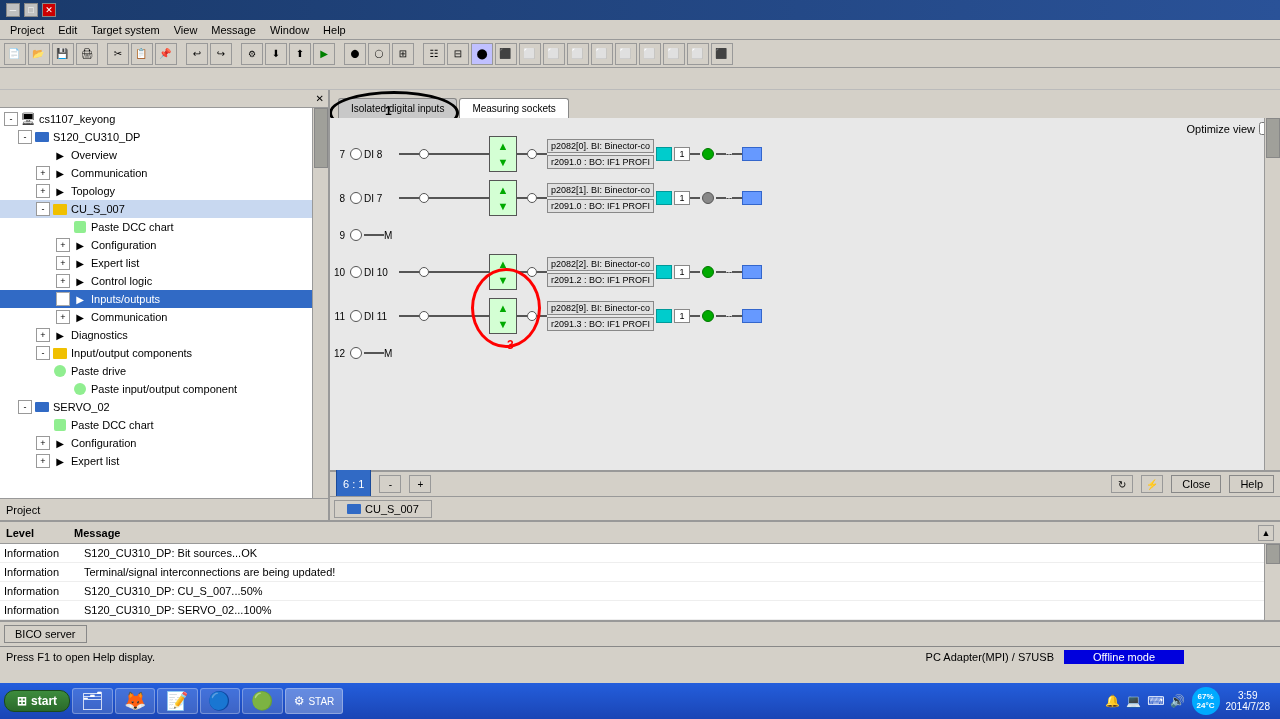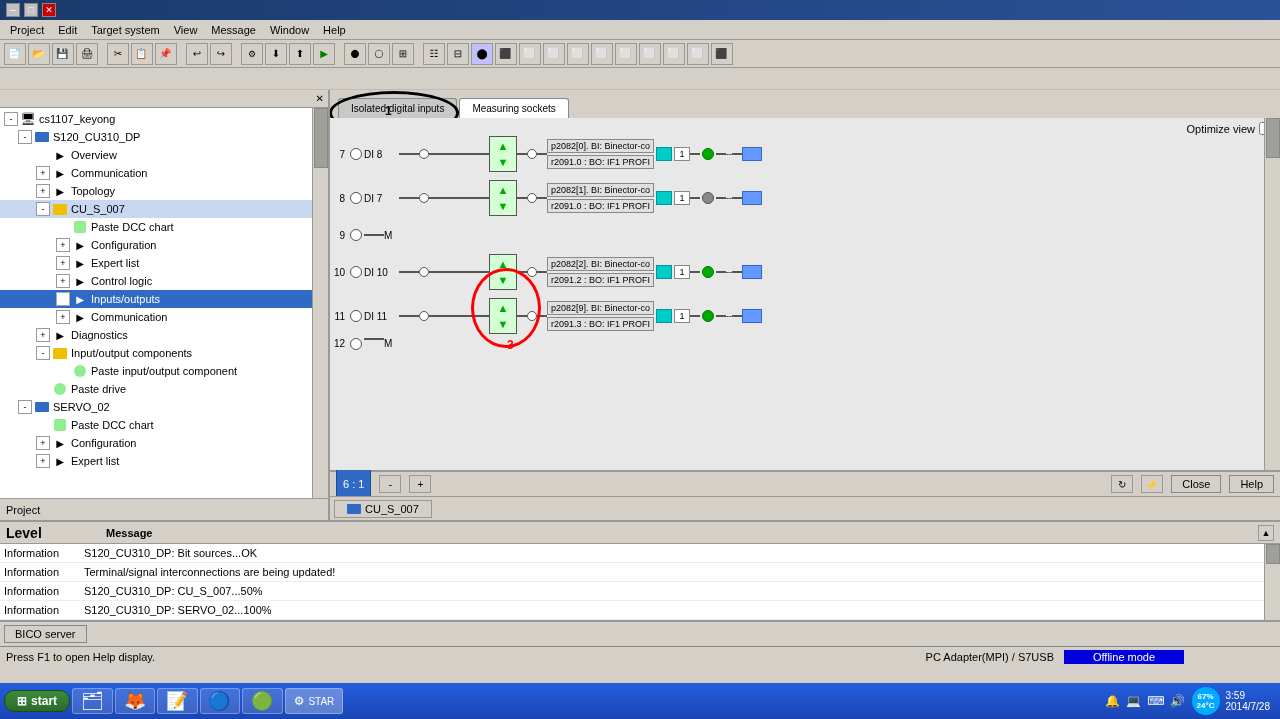--- a/index.html
+++ b/index.html
@@ -272,21 +272,21 @@
       flex-direction: column;
     }
     #log-header {
       background: #d4d0c8;
       height: 22px;
       display: flex;
       align-items: center;
       padding: 0 6px;
       border-bottom: 1px solid #999;
     }
-    #log-header-col1 { width: 100px; font-weight: bold; font-size: 14px; }
+    #log-header-col1 { width: 68px; font-weight: bold; font-size: 11px; }
     #log-header-col2 { font-weight: bold; font-size: 11px; }
     #log-scroll {
       flex: 1;
       overflow-y: auto;
       position: relative;
     }
     .log-row {
       display: flex;
       align-items: center;
       height: 19px;
@@ -338,21 +338,21 @@
     .taskbar-item.active { background: rgba(255,255,255,0.3); }
     .taskbar-right {
       margin-left: auto;
       display: flex;
       align-items: center;
       gap: 6px;
       color: white;
       font-size: 10px;
       padding-right: 6px;
     }
-    .sys-clock { font-size: 10px; color: white; }
+    .sys-clock { text-align: center; font-size: 10px; color: white; }
     .temp-badge {
       background: #00aaff;
       border-radius: 50%;
       width: 28px; height: 28px;
       display: flex; flex-direction: column;
       align-items: center; justify-content: center;
       font-size: 8px; color: white; font-weight: bold;
     }
 
     
@@ -582,34 +582,34 @@
       </div>
 
       <div class="tree-node" style="padding-left:36px;">
         <div class="tree-expander">-</div>
         <div class="tree-icon">
             <div class="icon-folder"></div>
           </div>
         <span>Input/output components</span>
       </div>
 
+      <div class="tree-node" style="padding-left:36px;">
+        <div class="tree-expander" style="visibility:hidden;"></div>
+        <div class="tree-icon">
+            <div class="icon-item"></div>
+          </div>
+        <span>Paste drive</span>
+      </div>
+
       <div class="tree-node" style="padding-left:56px;">
         <div class="tree-expander" style="visibility:hidden;"></div>
         <div class="tree-icon">
             <div class="icon-item"></div>
           </div>
         <span>Paste input/output component</span>
-      </div>
-
-      <div class="tree-node" style="padding-left:36px;">
-        <div class="tree-expander" style="visibility:hidden;"></div>
-        <div class="tree-icon">
-            <div class="icon-item"></div>
-          </div>
-        <span>Paste drive</span>
       </div>
 
       <div class="tree-node" style="padding-left:18px;">
         <div class="tree-expander">-</div>
         <div class="tree-icon">
             <div class="icon-drive"></div>
           </div>
         <span>SERVO_02</span>
       </div>
 
@@ -791,21 +791,21 @@
           <div style="width:16px;height:14px;background:#00cccc;border:1px solid #009999;margin:0 2px;"></div>
           <div style="width:16px;height:14px;background:white;border:1px solid #888;display:flex;align-items:center;justify-content:center;font-size:9px;">1</div>
           <div style="height:2px;width:10px;background:#555;"></div>
           <div style="width:12px;height:12px;border-radius:50%;background:#00aa00;border:1px solid #007700;margin:0 2px;"></div>
           <div style="height:2px;width:10px;background:#555;"></div>
           <span style="font-size:9px;">--</span>
           <div style="height:2px;width:10px;background:#555;"></div>
           <div style="width:20px;height:14px;background:#6699ff;border:1px solid #3366cc;"></div>
         </div>
 
-        <div style="display:flex; align-items:flex-start; height:30px; position:relative;">
+        <div style="display:flex; align-items:center; height:30px; position:relative;">
           <span style="width:18px; font-size:10px; text-align:right; padding-right:3px;">12</span>
           <div style="width:12px;height:12px;border:1px solid #555;border-radius:50%;background:white;margin:0 2px;"></div>
           <div style="height:2px;width:20px;background:#555;"></div>
           <span style="font-size:10px;">M</span>
         </div>
 
       </div>
 
       <div style="position:absolute;right:0;top:0;width:16px;height:100%;background:#d4d0c8;border-left:1px solid #999;">
         <div style="position:absolute;top:0;width:14px;left:1px;height:40px;background:#a0a09a;border:1px solid #888;"></div>

